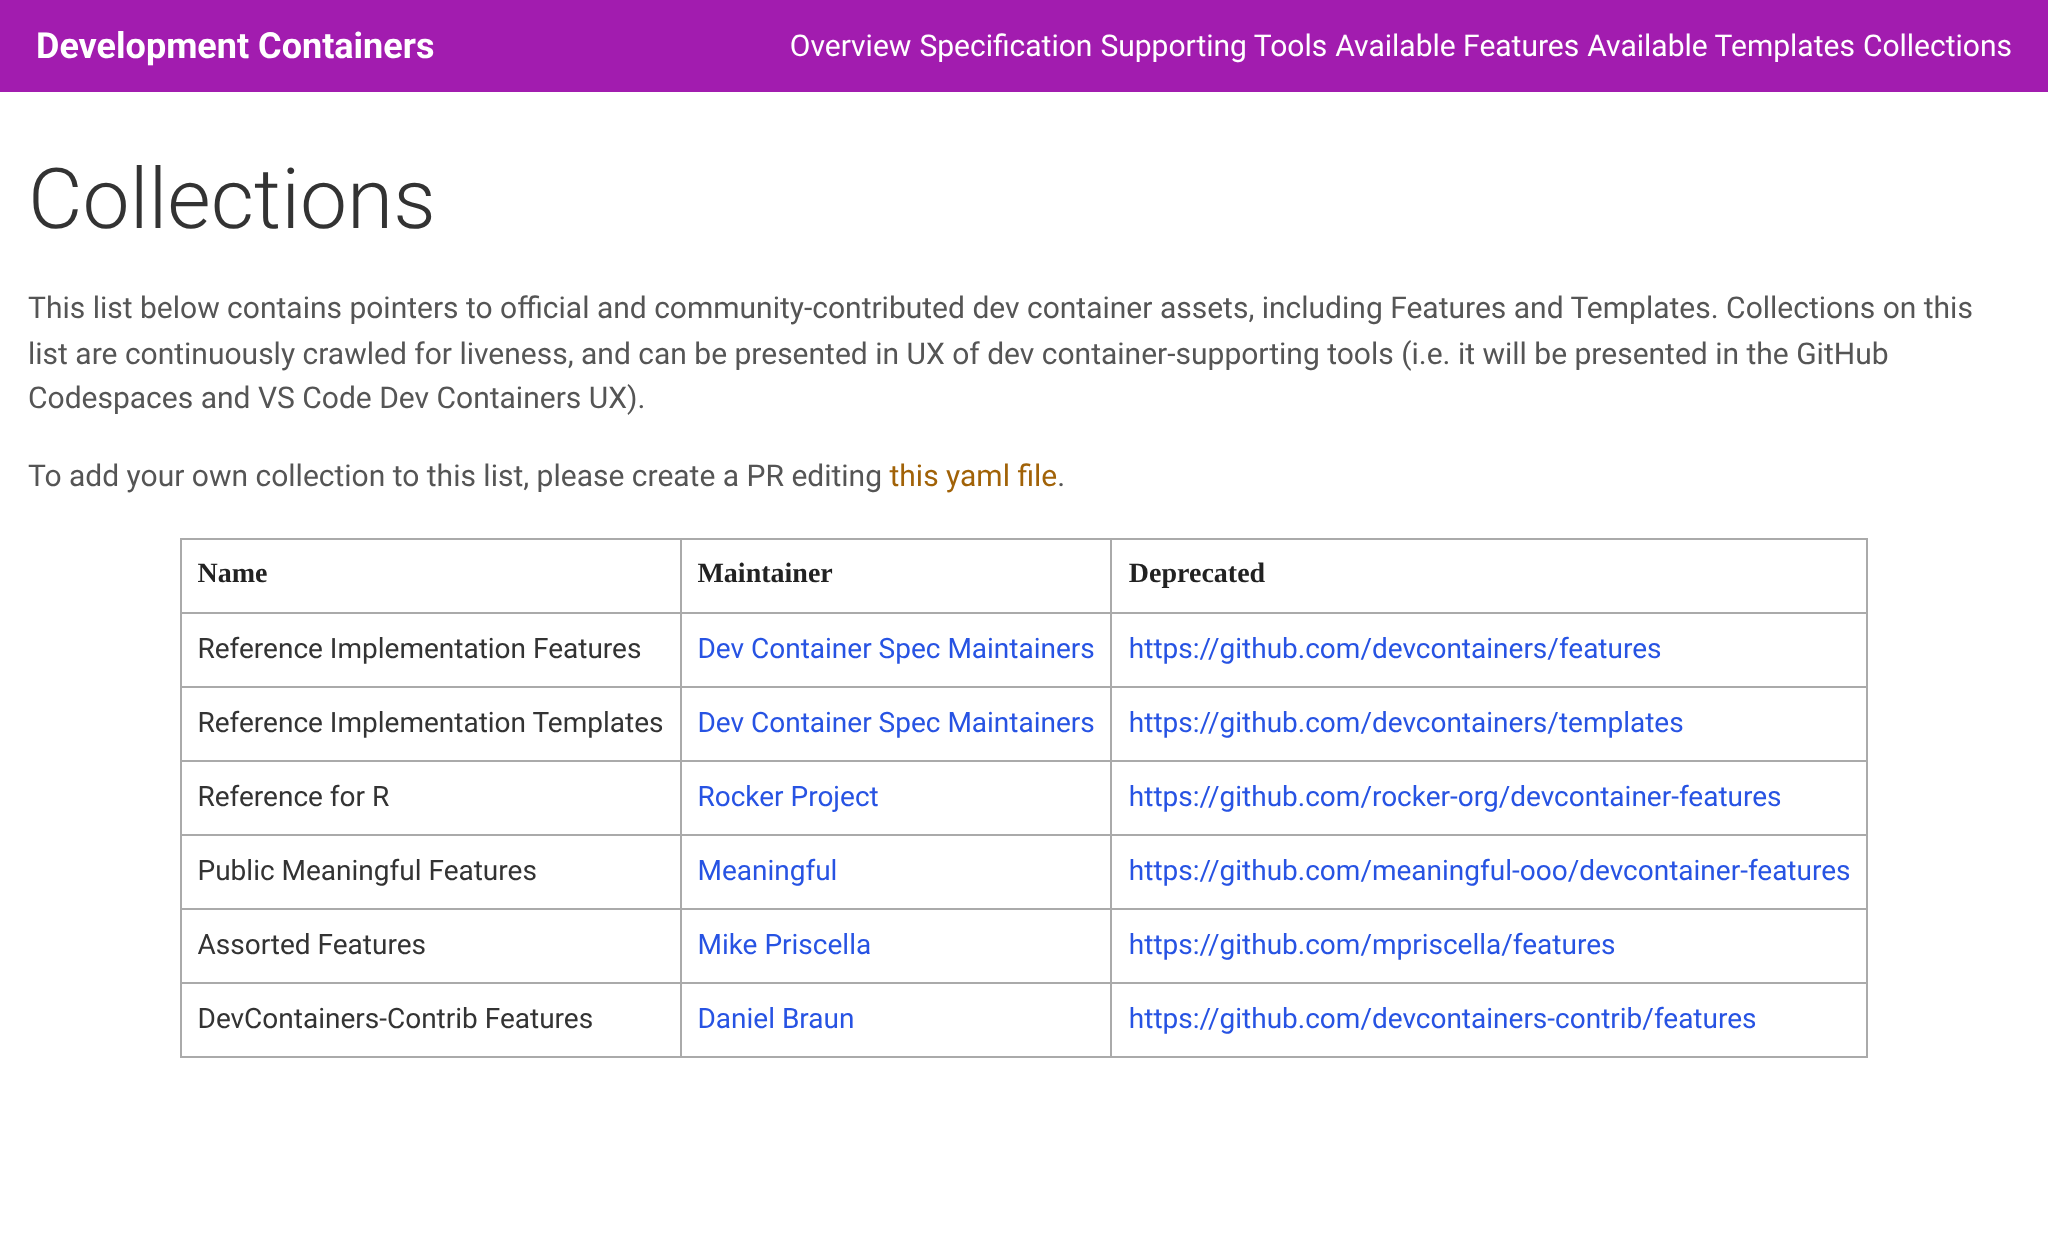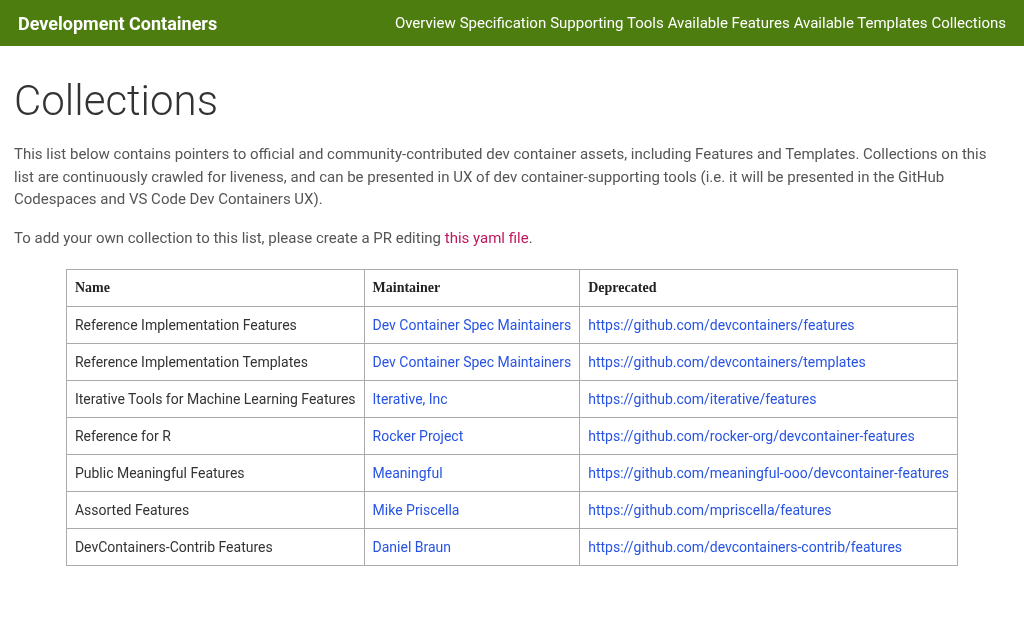--- a/index.html
+++ b/index.html
@@ -6,21 +6,21 @@
       margin: 0;
       padding: 0;
       box-sizing: border-box;
     }
     body {
       font-family: -apple-system, BlinkMacSystemFont, "Segoe UI", Roboto, Helvetica, Arial, sans-serif;
       color: #333;
       background: #fff;
     }
     .navbar {
-      background: #4d7c0f;
+      background: #a21caf;
       color: #fff;
       display: flex;
       justify-content: space-between;
       align-items: center;
       padding: 10px 18px;
       height: 46px;
     }
     .navbar .brand {
       font-weight: 700;
       font-size: 18px;
@@ -44,21 +44,21 @@
       color: #333;
       margin-bottom: 18px;
     }
     .intro p {
       font-size: 15px;
       color: #555;
       line-height: 1.5;
       margin-bottom: 16px;
     }
     .intro a {
-      color: #be185d;
+      color: #a16207;
       text-decoration: none;
     }
     .table-wrapper {
       display: flex;
       justify-content: center;
       margin-top: 20px;
     }
     table {
       border-collapse: collapse;
       font-size: 14px;
@@ -120,25 +120,20 @@
             <td>Reference Implementation Features</td>
             <td><a href="#">Dev Container Spec Maintainers</a></td>
             <td><a href="#">https://github.com/devcontainers/features</a></td>
           </tr>
           <tr>
             <td>Reference Implementation Templates</td>
             <td><a href="#">Dev Container Spec Maintainers</a></td>
             <td><a href="#">https://github.com/devcontainers/templates</a></td>
           </tr>
           <tr>
-            <td>Iterative Tools for Machine Learning Features</td>
-            <td><a href="#">Iterative, Inc</a></td>
-            <td><a href="#">https://github.com/iterative/features</a></td>
-          </tr>
-          <tr>
             <td>Reference for R</td>
             <td><a href="#">Rocker Project</a></td>
             <td><a href="#">https://github.com/rocker-org/devcontainer-features</a></td>
           </tr>
           <tr>
             <td>Public Meaningful Features</td>
             <td><a href="#">Meaningful</a></td>
             <td><a href="#">https://github.com/meaningful-ooo/devcontainer-features</a></td>
           </tr>
           <tr>

